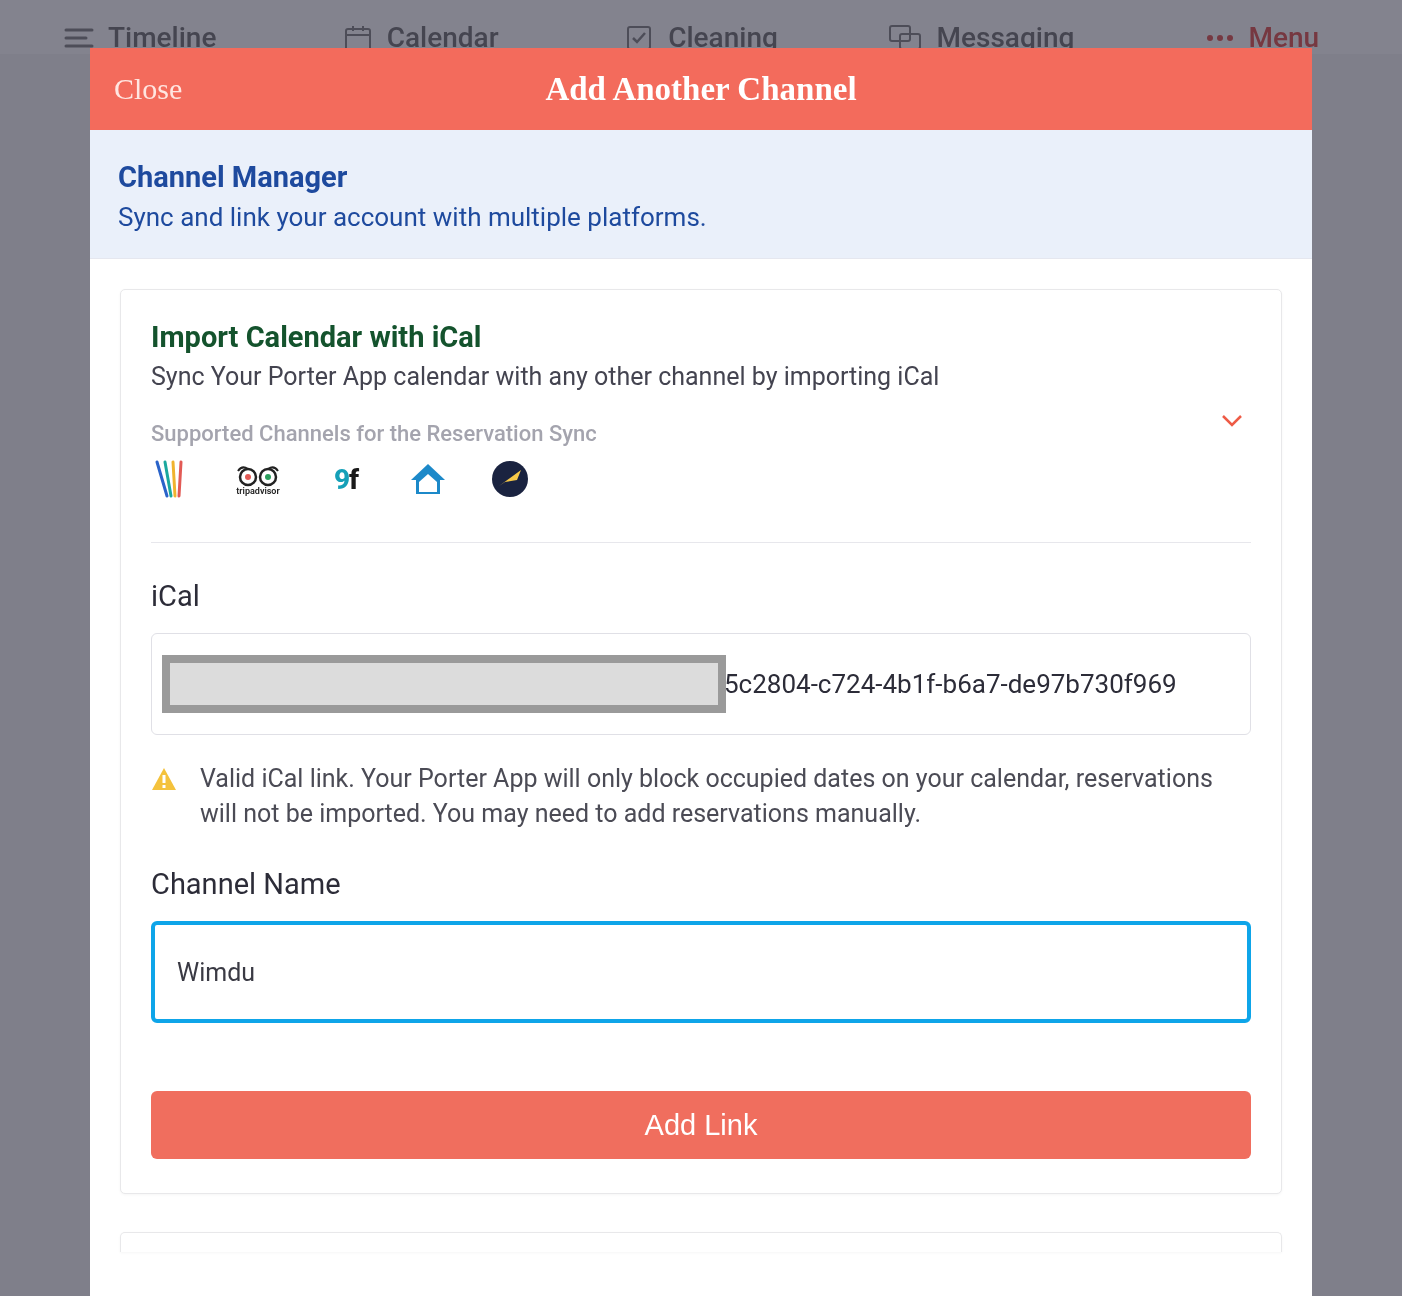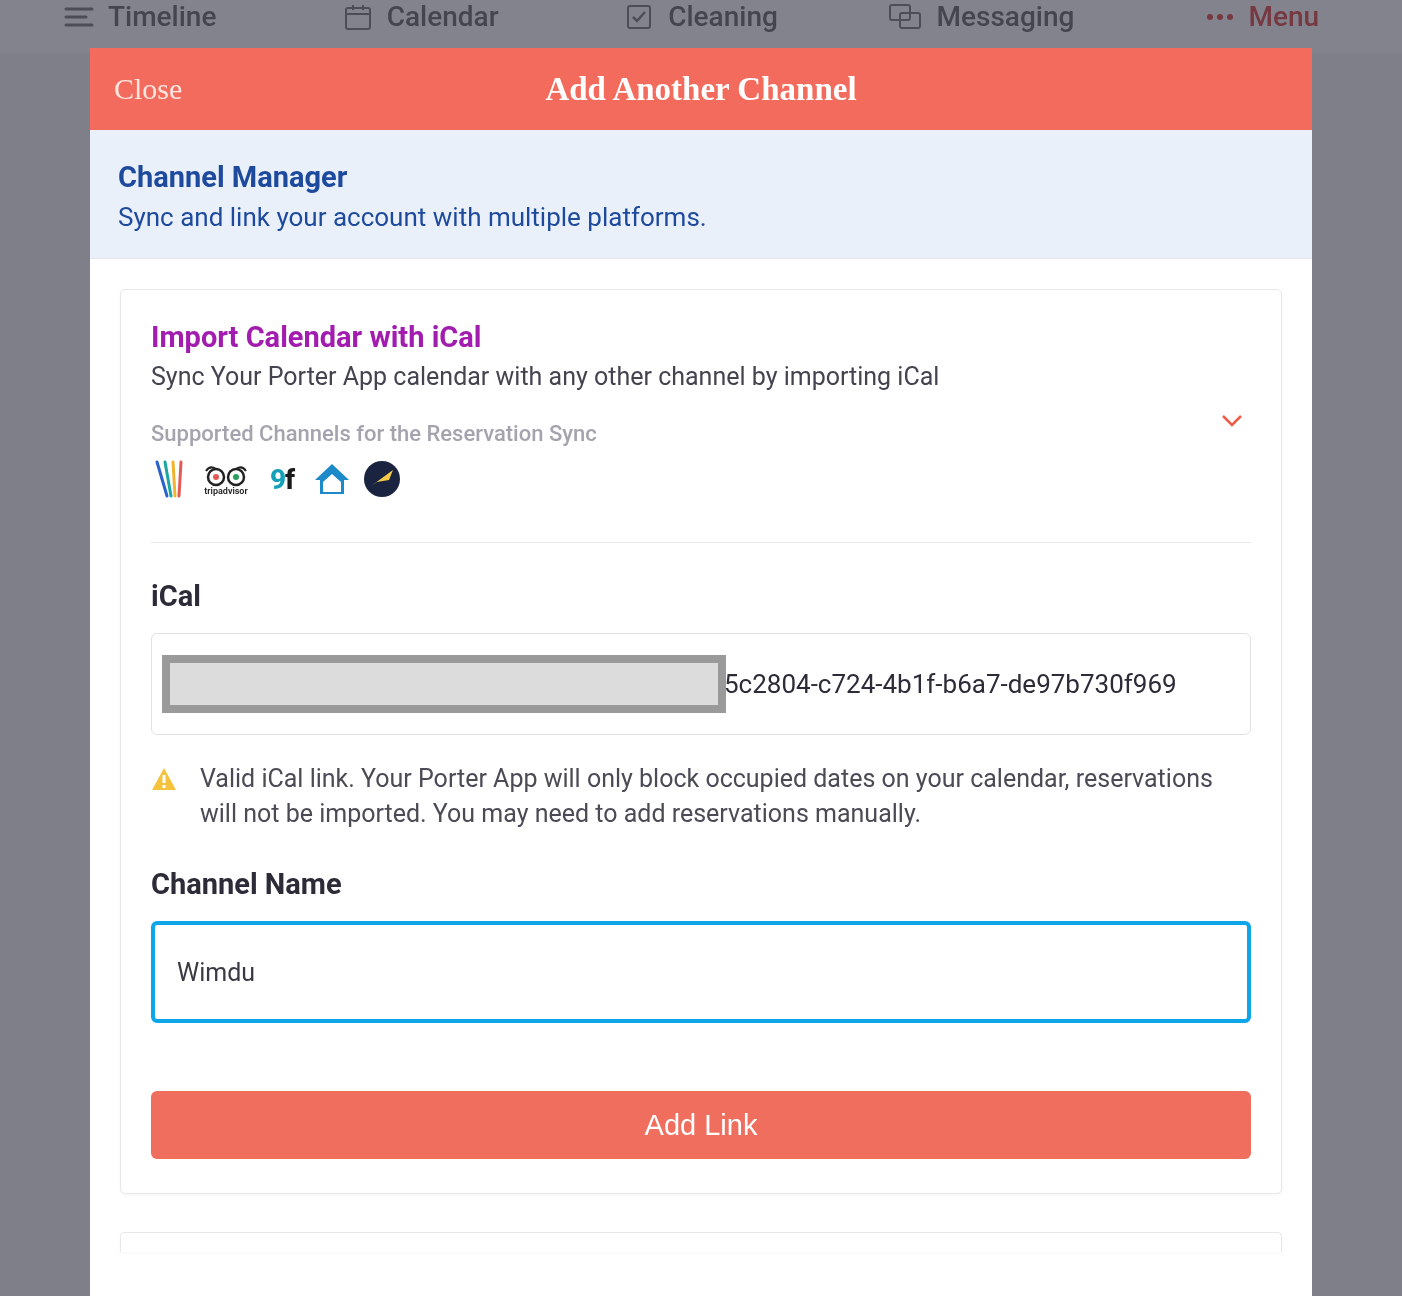--- a/index.html
+++ b/index.html
@@ -11,21 +11,21 @@
     position: relative;
   }
 
   
   .topnav {
     position: absolute;
     top: 0; left: 0; right: 0;
     height: 54px;
     background: #ffffff;
     display: flex;
-    align-items: flex-start;
+    align-items: flex-end;
     z-index: 1;
   }
   .topnav .tab {
     flex: 1;
     display: flex;
     align-items: center;
     justify-content: center;
     gap: 14px;
     font-size: 28px;
     font-weight: 500;
@@ -118,42 +118,42 @@
     height: 20px;
     padding: 0;
     border-bottom: none;
     border-radius: 5px 5px 0 0;
     margin-bottom: 0;
   }
 
   .card .import-title {
     font-size: 29px;
     font-weight: 700;
-    color: #a21caf;
+    color: #14532d;
     margin-bottom: 8px;
   }
   .card .import-sub {
     font-size: 25px;
     color: #444450;
     margin-bottom: 30px;
   }
   .supported-row {
     position: relative;
     margin-bottom: 44px;
   }
   .supported-label {
     color: #a4a4ae;
     font-size: 22px;
     font-weight: 500;
     margin-bottom: 14px;
   }
   .supported-icons {
     display: flex;
     align-items: center;
-    gap: 12px;
+    gap: 44px;
   }
   .supported-icons .logo {
     width: 38px;
     height: 38px;
     display: flex;
     align-items: center;
     justify-content: center;
   }
   .chevron-down {
     position: absolute;
@@ -166,21 +166,21 @@
   }
 
   hr.sep {
     border: none;
     border-top: 1px solid #e7e7ec;
     margin: 10px 0 36px;
   }
 
   .field-label {
     font-size: 29px;
-    font-weight: 700;
+    font-weight: 400;
     color: #2c2c38;
     margin-bottom: 20px;
   }
 
   .ical-input-wrap {
     border: 1px solid #e0e0e6;
     border-radius: 6px;
     height: 102px;
     display: flex;
     align-items: center;

